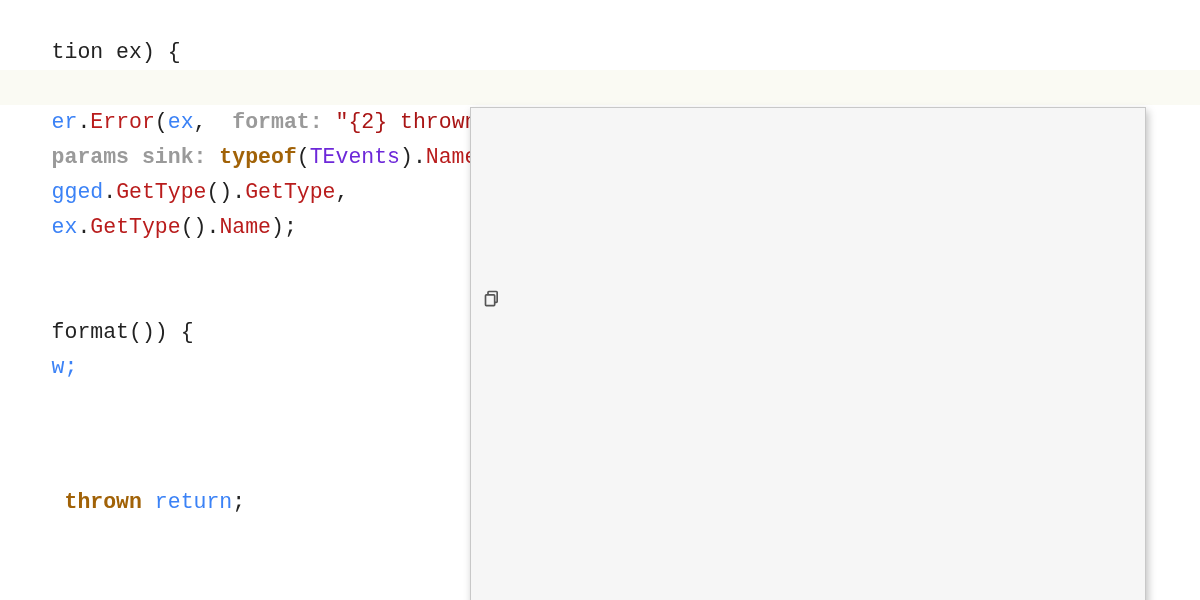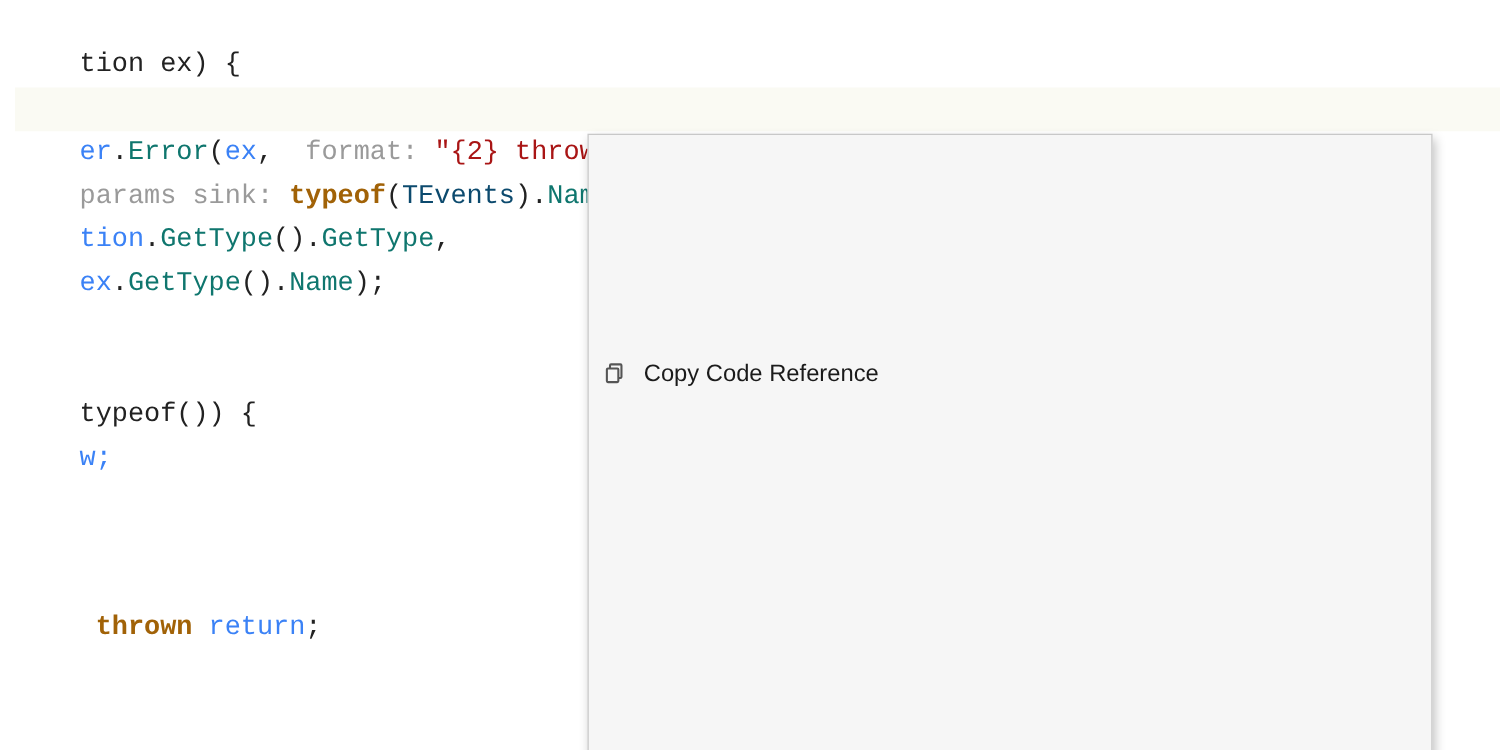--- a/index.html
+++ b/index.html
@@ -12,27 +12,27 @@
     font-family: Consolas, "Courier New", monospace;
   }
   .editor {
     position: relative;
     width: 1200px;
     height: 600px;
     font-size: 21.5px;
     line-height: 35px;
     white-space: pre;
   }
-  .line { position: absolute; left: 12px; right: 0; height: 35px; }
+  .line { position: absolute; left: 0; right: 0; height: 35px; }
   .hl-line { background: #fafaf3; }
   .plain  { color: #222; }
   .kw     { color: #a16207; font-weight: 600; }   
-  .type   { color: #0c4a6e; }                     
-  .membr  { color: #0f766e; }                     
-  .hint   { color: #9a9a9a; font-weight: 400; }   
+  .type   { color: #6d28d9; }                     
+  .membr  { color: #b91c1c; }                     
+  .hint   { color: #9a9a9a; font-weight: 700; }   
   .str    { color: #a91515; }                     
   .ident  { color: #3b82f6; }
   .punct  { color: #222; }
 
   
   .popup {
     position: absolute;
     background: #f6f6f6;
     border: 1px solid #c8c8c8;
     box-shadow: 2px 4px 8px rgba(0,0,0,0.25);
@@ -69,50 +69,49 @@
 
   <div class="line hl-line" style="top:70px;">
     <span class="ident">er</span><span class="punct">.</span><span class="membr">Error</span><span class="punct">(</span><span class="ident">ex</span><span class="punct">,  </span><span class="hint">format:</span><span class="plain"> </span><span class="str">"{2} thrown from {0} by {1}"</span><span class="punct">,</span>
   </div>
 
   <div class="line" style="top:105px;">
     <span class="hint">params sink:</span><span class="plain"> </span><span class="kw">typeof</span><span class="punct">(</span><span class="type">TEvents</span><span class="punct">)</span><span class="punct">.</span><span class="membr">Name</span><span class="punct">,</span>
   </div>
 
   <div class="line" style="top:140px;">
-    <span class="ident">tion</span><span class="punct">.</span><span class="membr">GetType</span><span class="punct">()</span><span class="punct">.</span><span class="membr">GetType</span><span class="punct">,</span>
+    <span class="ident">gged</span><span class="punct">.</span><span class="membr">GetType</span><span class="punct">()</span><span class="punct">.</span><span class="membr">GetType</span><span class="punct">,</span>
   </div>
 
   <div class="line" style="top:175px;">
     <span class="ident">ex</span><span class="punct">.</span><span class="membr">GetType</span><span class="punct">()</span><span class="punct">.</span><span class="membr">Name</span><span class="punct">);</span>
   </div>
 
   <div class="line" style="top:280px;">
-    <span class="plain">typeof()) {</span>
+    <span class="plain">format()) {</span>
   </div>
 
   <div class="line" style="top:315px;">
     <span class="ident">w;</span>
   </div>
 
   <div class="line" style="top:450px;">
     <span class="plain"> </span><span class="kw">thrown</span><span class="plain"> </span><span class="ident">return</span><span class="punct">;</span>
   </div>
 
   
   <div class="popup" style="left:470px; top:107px; width:674px;">
 
     <div class="popup-header">
       <span class="icon">
         <svg class="svg-icon" viewBox="0 0 24 24">
             <rect x="6" y="3" width="11" height="13" rx="1" fill="none" stroke="#555" stroke-width="2"></rect>
             <rect x="3" y="7" width="11" height="13" rx="1" fill="#f6f6f6" stroke="#555" stroke-width="2"></rect>
           </svg>
       </span>
-      <span>Copy Code Reference</span>
     </div>
 
     <div class="popup-items" id="popup-items">
       
     </div>
 
   </div>
 
 </div>
 

